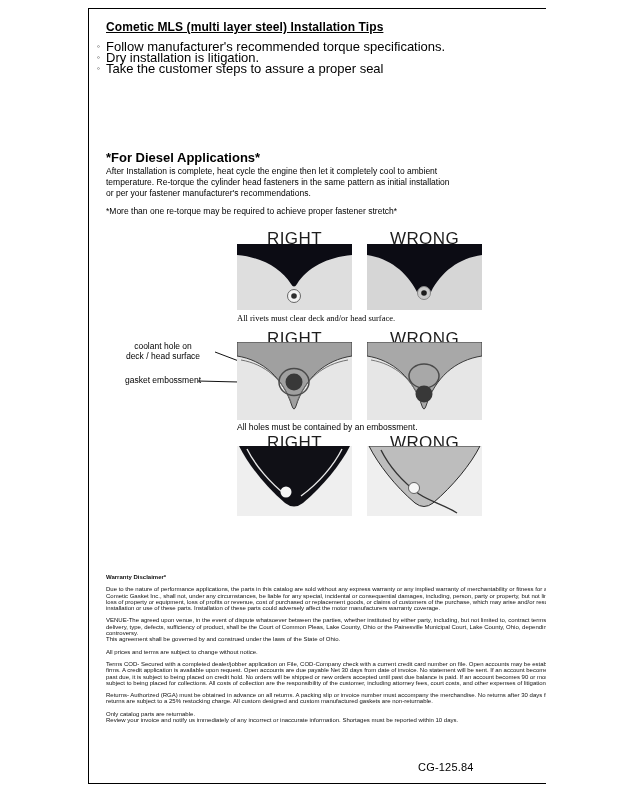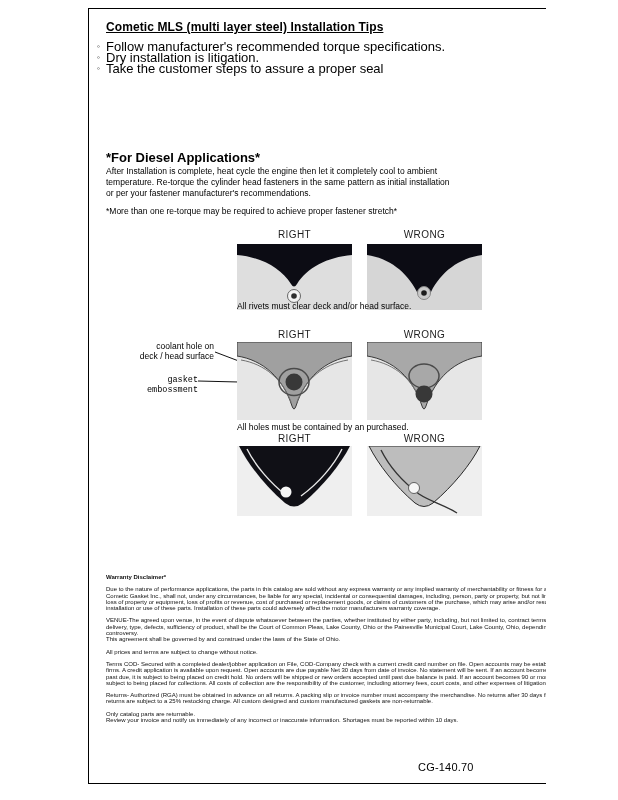--- a/index.html
+++ b/index.html
@@ -16,38 +16,38 @@
   .bullet-row.top .marker::before { content:"◦"; }
   .bullet-row.sub { margin-left:20px; }
   .bullet-row.sub .marker::before { content:"•"; }
 
   .diesel-heading { position:absolute; left:106px; top:110px; font-size:13px; font-weight:bold;margin-top:40px; }
   .para { position:absolute; left:106px; width:490px; font-size:8.5px; line-height:11px; white-space:pre-line; }
   .para-1 { top:133px; }
   .para-2 { top:166px; }
   .note { top:206px; }
 
-  .col-header { position:absolute; width:115px; text-align:center; font-size:10px; color:#1d1d1d; letter-spacing:.4px; }
+  .col-header { position:absolute; width:115px; text-align:center; font-size:17px; color:#1d1d1d; letter-spacing:.4px; }
   .h-row1 { top:229px; } .h-row2 { top:329px; } .h-row3 { top:433px; }
   .col-left { left:237px; } .col-right { left:367px; }
 
   .diagram { position:absolute; width:115px; }
   .d-row1 { top:244px; height:66px; }
   .d-row2 { top:342px; height:78px; }
   .d-row3 { top:446px; height:70px; }
   .diagram svg { display:block; }
 
   .caption { position:absolute; left:237px; font-size:8.5px; line-height:10.5px; white-space:pre-line; }
-  .cap-row1 { top:301px; }
+  .cap-row1 { top:313px;font-family:Liberation Serif, serif; }
   .cap-row2 { top:422px; }
   .cap-row3 { top:518px; }
 
-  .pointer-label { position:absolute; font-size:8.5px; line-height:10px; text-align:right; white-space:pre-line; }
+  .pointer-label { position:absolute; font-size:8.5px; line-height:10px; text-align:center; white-space:pre-line; }
   .lbl-coolant { left:112px; top:341px; width:102px; }
-  .lbl-emboss  { left:112px; top:375px; width:86px;font-family:Liberation Mono, monospace; }
+  .lbl-emboss  { left:120px; top:375px; width:86px; }
   .pointer-lines { position:absolute; left:186px; top:340px; }
 
   .legal { position:absolute; left:106px; top:574px; width:497px; font-size:6px; line-height:6.3px; color:#111; }
   .legal-heading { font-weight:bold; margin-bottom:6px; font-size:6px; }
   .legal p { margin-bottom:6px; white-space:pre-line; }
 
   .doc-code { position:absolute; left:418px; top:761px; font-size:11px; letter-spacing:.2px; }
 </style>
 </head>
 <body>
@@ -122,21 +122,21 @@
   </div>
   <div class="diagram d-row2 col-right">
     <svg width="115" height="78" viewBox="0 0 115 78">
       <rect width="115" height="78" fill="#e6e6e6"></rect>
       <path d="M0,0 H115 V14 C88,18 68,36 59,64 Q57,70 55,64 C46,36 26,18 0,14 Z" fill="#a8a8a8" stroke="#3a3a3a" stroke-width="1"></path>
       <path d="M4,18 C28,22 46,38 54,60" fill="none" stroke="#787878" stroke-width="1"></path>
       <ellipse cx="57" cy="34" rx="15" ry="12" fill="none" stroke="#4a4a4a" stroke-width="1.5"></ellipse>
       <circle cx="57" cy="52" r="8.5" fill="#383838"></circle>
     </svg>
   </div>
-  <div class="caption cap-row2">All holes must be contained by an purchased.</div>
+  <div class="caption cap-row2">All holes must be contained by an embossment.</div>
 
   <div class="col-header h-row3 col-left">RIGHT</div>
   <div class="col-header h-row3 col-right">WRONG</div>
 
   <div class="diagram d-row3 col-left">
     <svg width="115" height="70" viewBox="0 0 115 70">
       <rect width="115" height="70" fill="#efefef"></rect>
       <path d="M2,0 H113 C104,18 86,40 66,57 Q57,64 48,57 C28,40 11,18 2,0 Z" fill="#101016"></path>
       <path d="M10,3 C18,19 33,37 50,50" fill="none" stroke="#e8e8e8" stroke-width="1.4"></path>
       <path d="M105,3 C97,19 82,37 64,50" fill="none" stroke="#e8e8e8" stroke-width="1.4"></path>
@@ -157,14 +157,14 @@
     <p>Due to the nature of performance applications, the parts in this catalog are sold without any express warranty or any implied warranty of merchantability or fitness for a particular purpose.  Cometic Gasket Inc., shall not, under any circumstances, be liable for any special, incidental or consequential damages, including, person, party or property, but not limited to, damage, or loss of property or equipment, loss of profits or revenue, cost of purchased or replacement goods, or claims of customers of the purchase, which may arise and/or result from sale, installation or use of these parts.  Installation of these parts could adversely affect the motor manufacturers warranty coverage.</p>
     <p>VENUE-The agreed upon venue, in the event of dispute whatsoever between the parties, whether instituted by either party, including, but not limited to, contract terms, payment terms, delivery, type, defects, sufficiency of product, shall be the Court of Common Pleas, Lake County, Ohio or the Painesville Municipal Court, Lake County, Ohio, depending on the amount in controversy.
 This agreement shall be governed by and construed under the laws of the State of Ohio.</p>
     <p>All prices and terms are subject to change without notice.</p>
     <p>Terms COD- Secured with a completed dealer/jobber application on File, COD-Company check with a current credit card number on file.  Open accounts may be established by well rated firms.  A credit application is available upon request.  Open accounts are due payable Net 30 days from date of invoice.  No statement will be sent.  If an account becomes 60 or more days past due, it is subject to being placed on credit hold.  No orders will be shipped or new orders accepted until past due balance is paid.  If an account becomes 90 or more days past due, it is subject to being placed for collections.  All costs of collection are the responsibility of the customer, including attorney fees, court costs, and other expenses of litigation.</p>
     <p>Returns- Authorized (RGA) must be obtained in advance on all returns.  A packing slip or invoice number must accompany the merchandise.  No returns after 30 days from invoice date.  All returns are subject to a 25% restocking charge.  All custom designed and custom manufactured gaskets are non-returnable.</p>
     <p>Only catalog parts are returnable.
 Review your invoice and notify us immediately of any incorrect or inaccurate information.  Shortages must be reported within 10 days.</p>
   </div>
 
-  <div class="doc-code">CG-140.70</div>
+  <div class="doc-code">CG-125.84</div>
 </div>
 
 </body></html>

